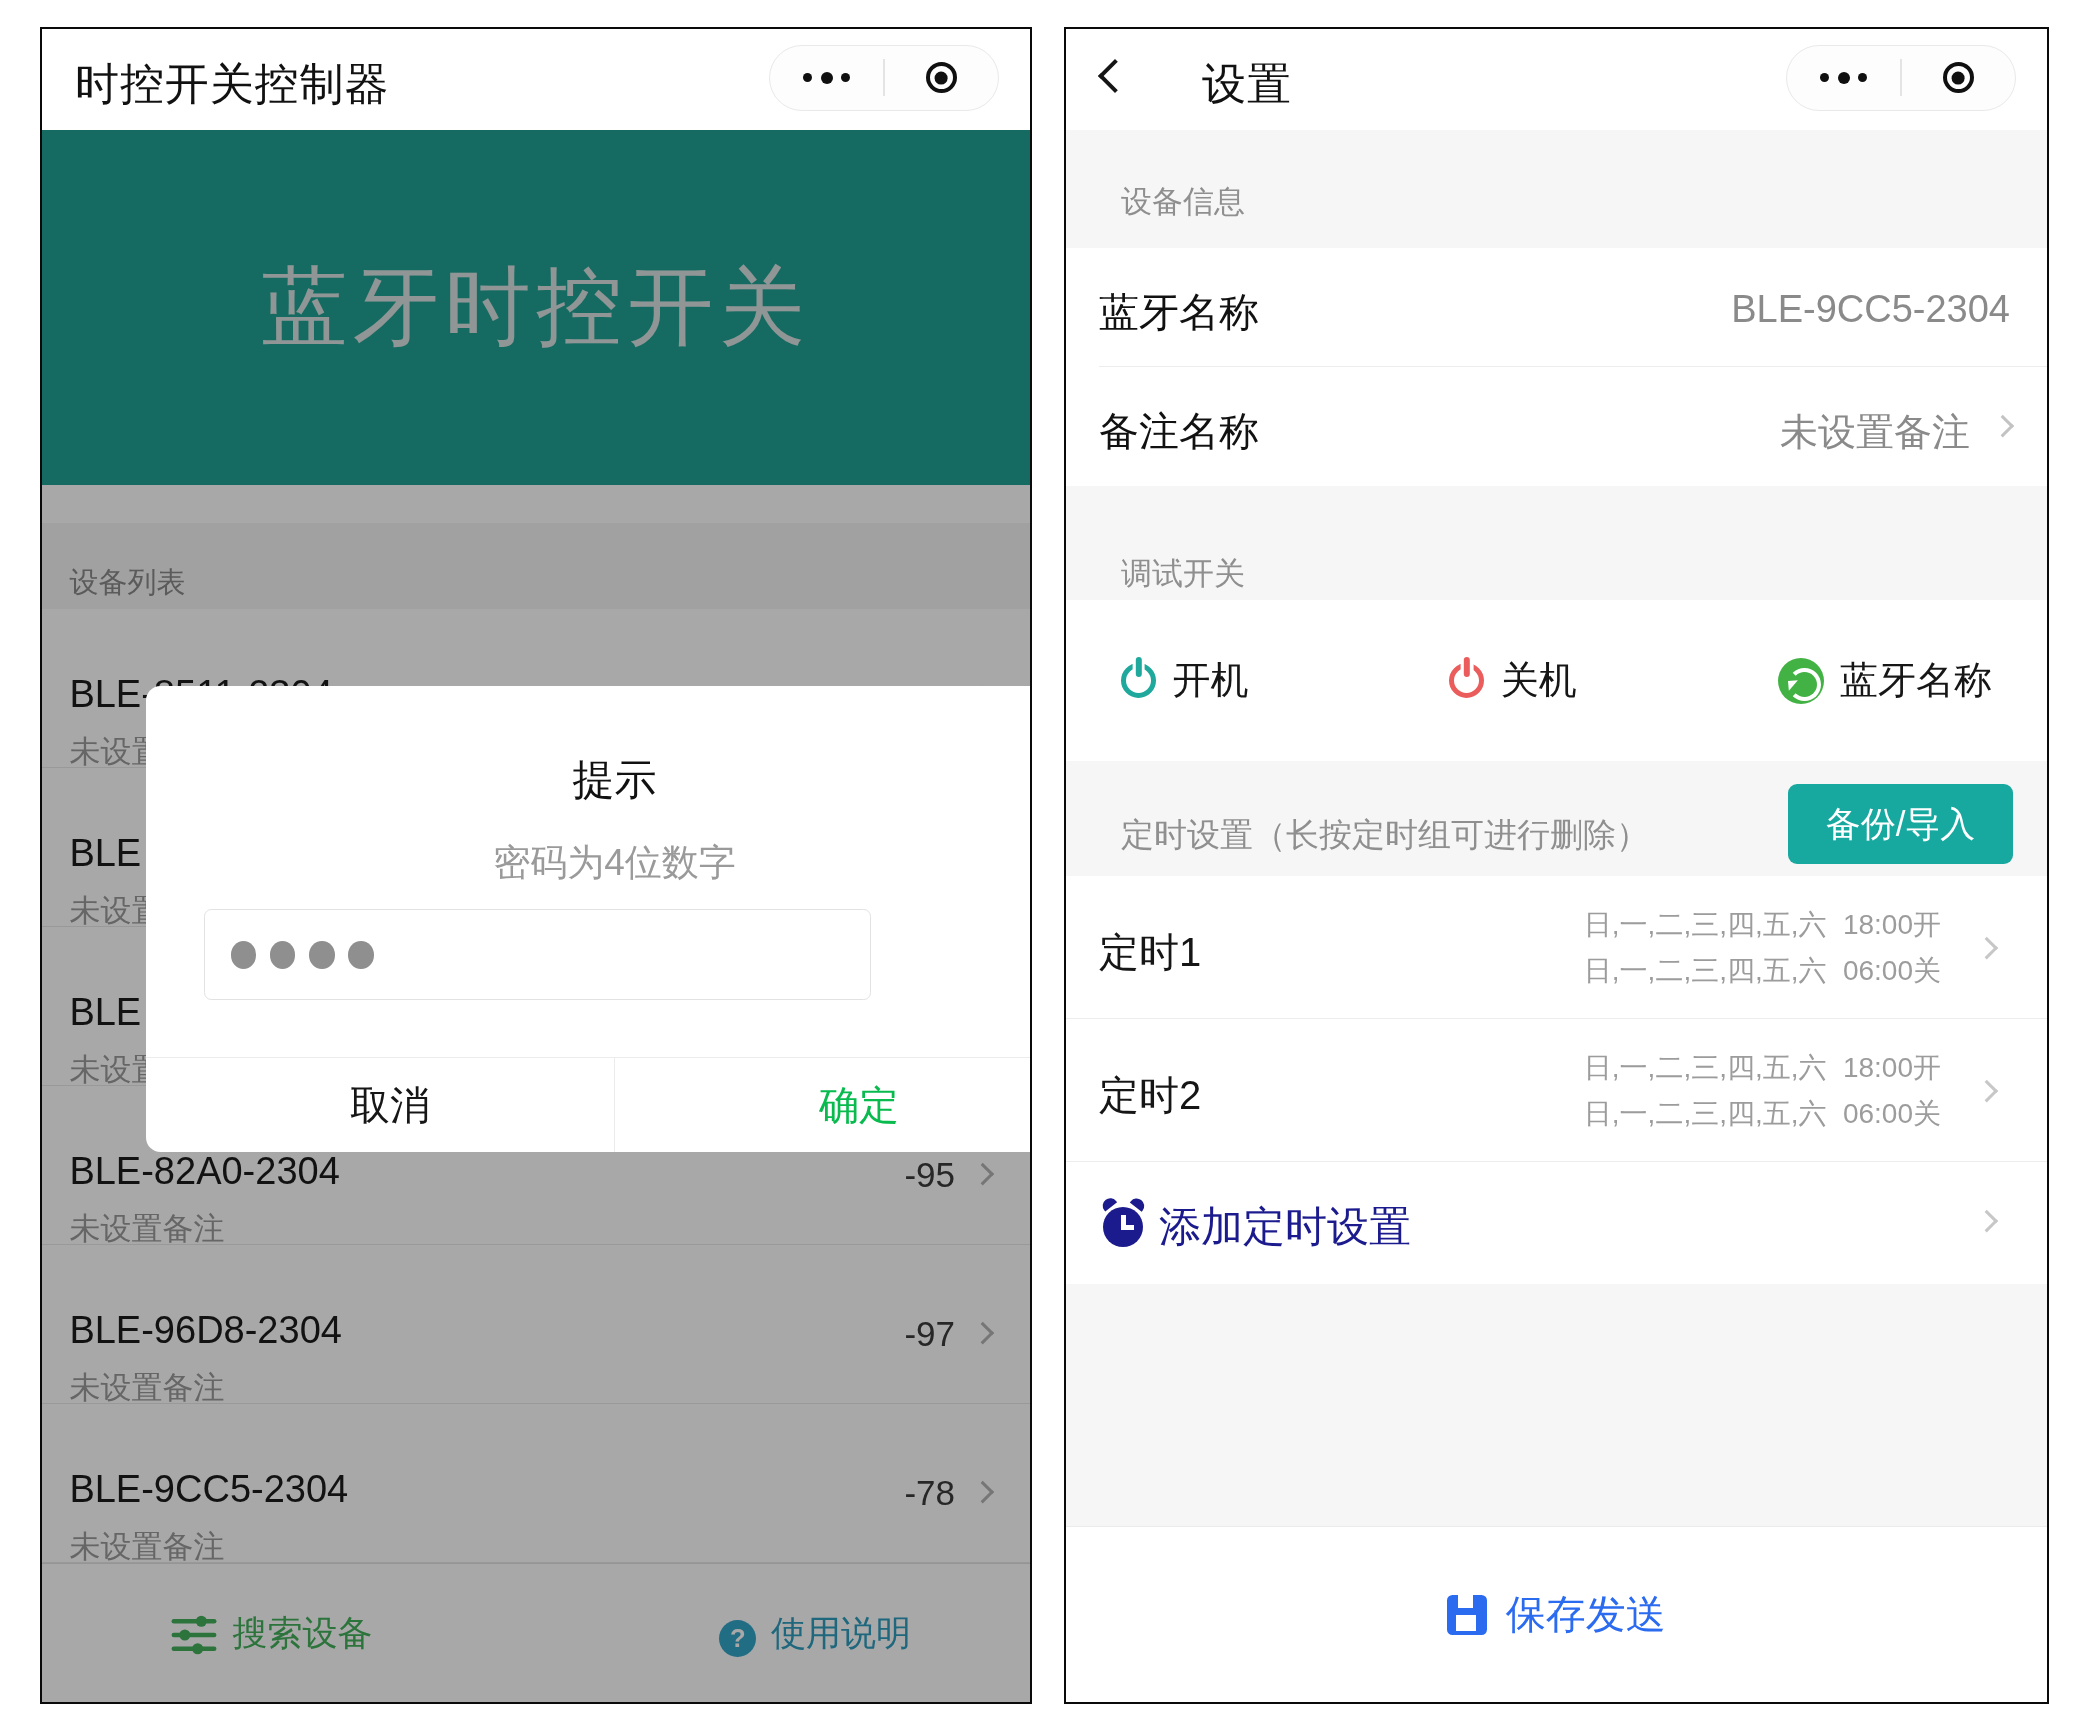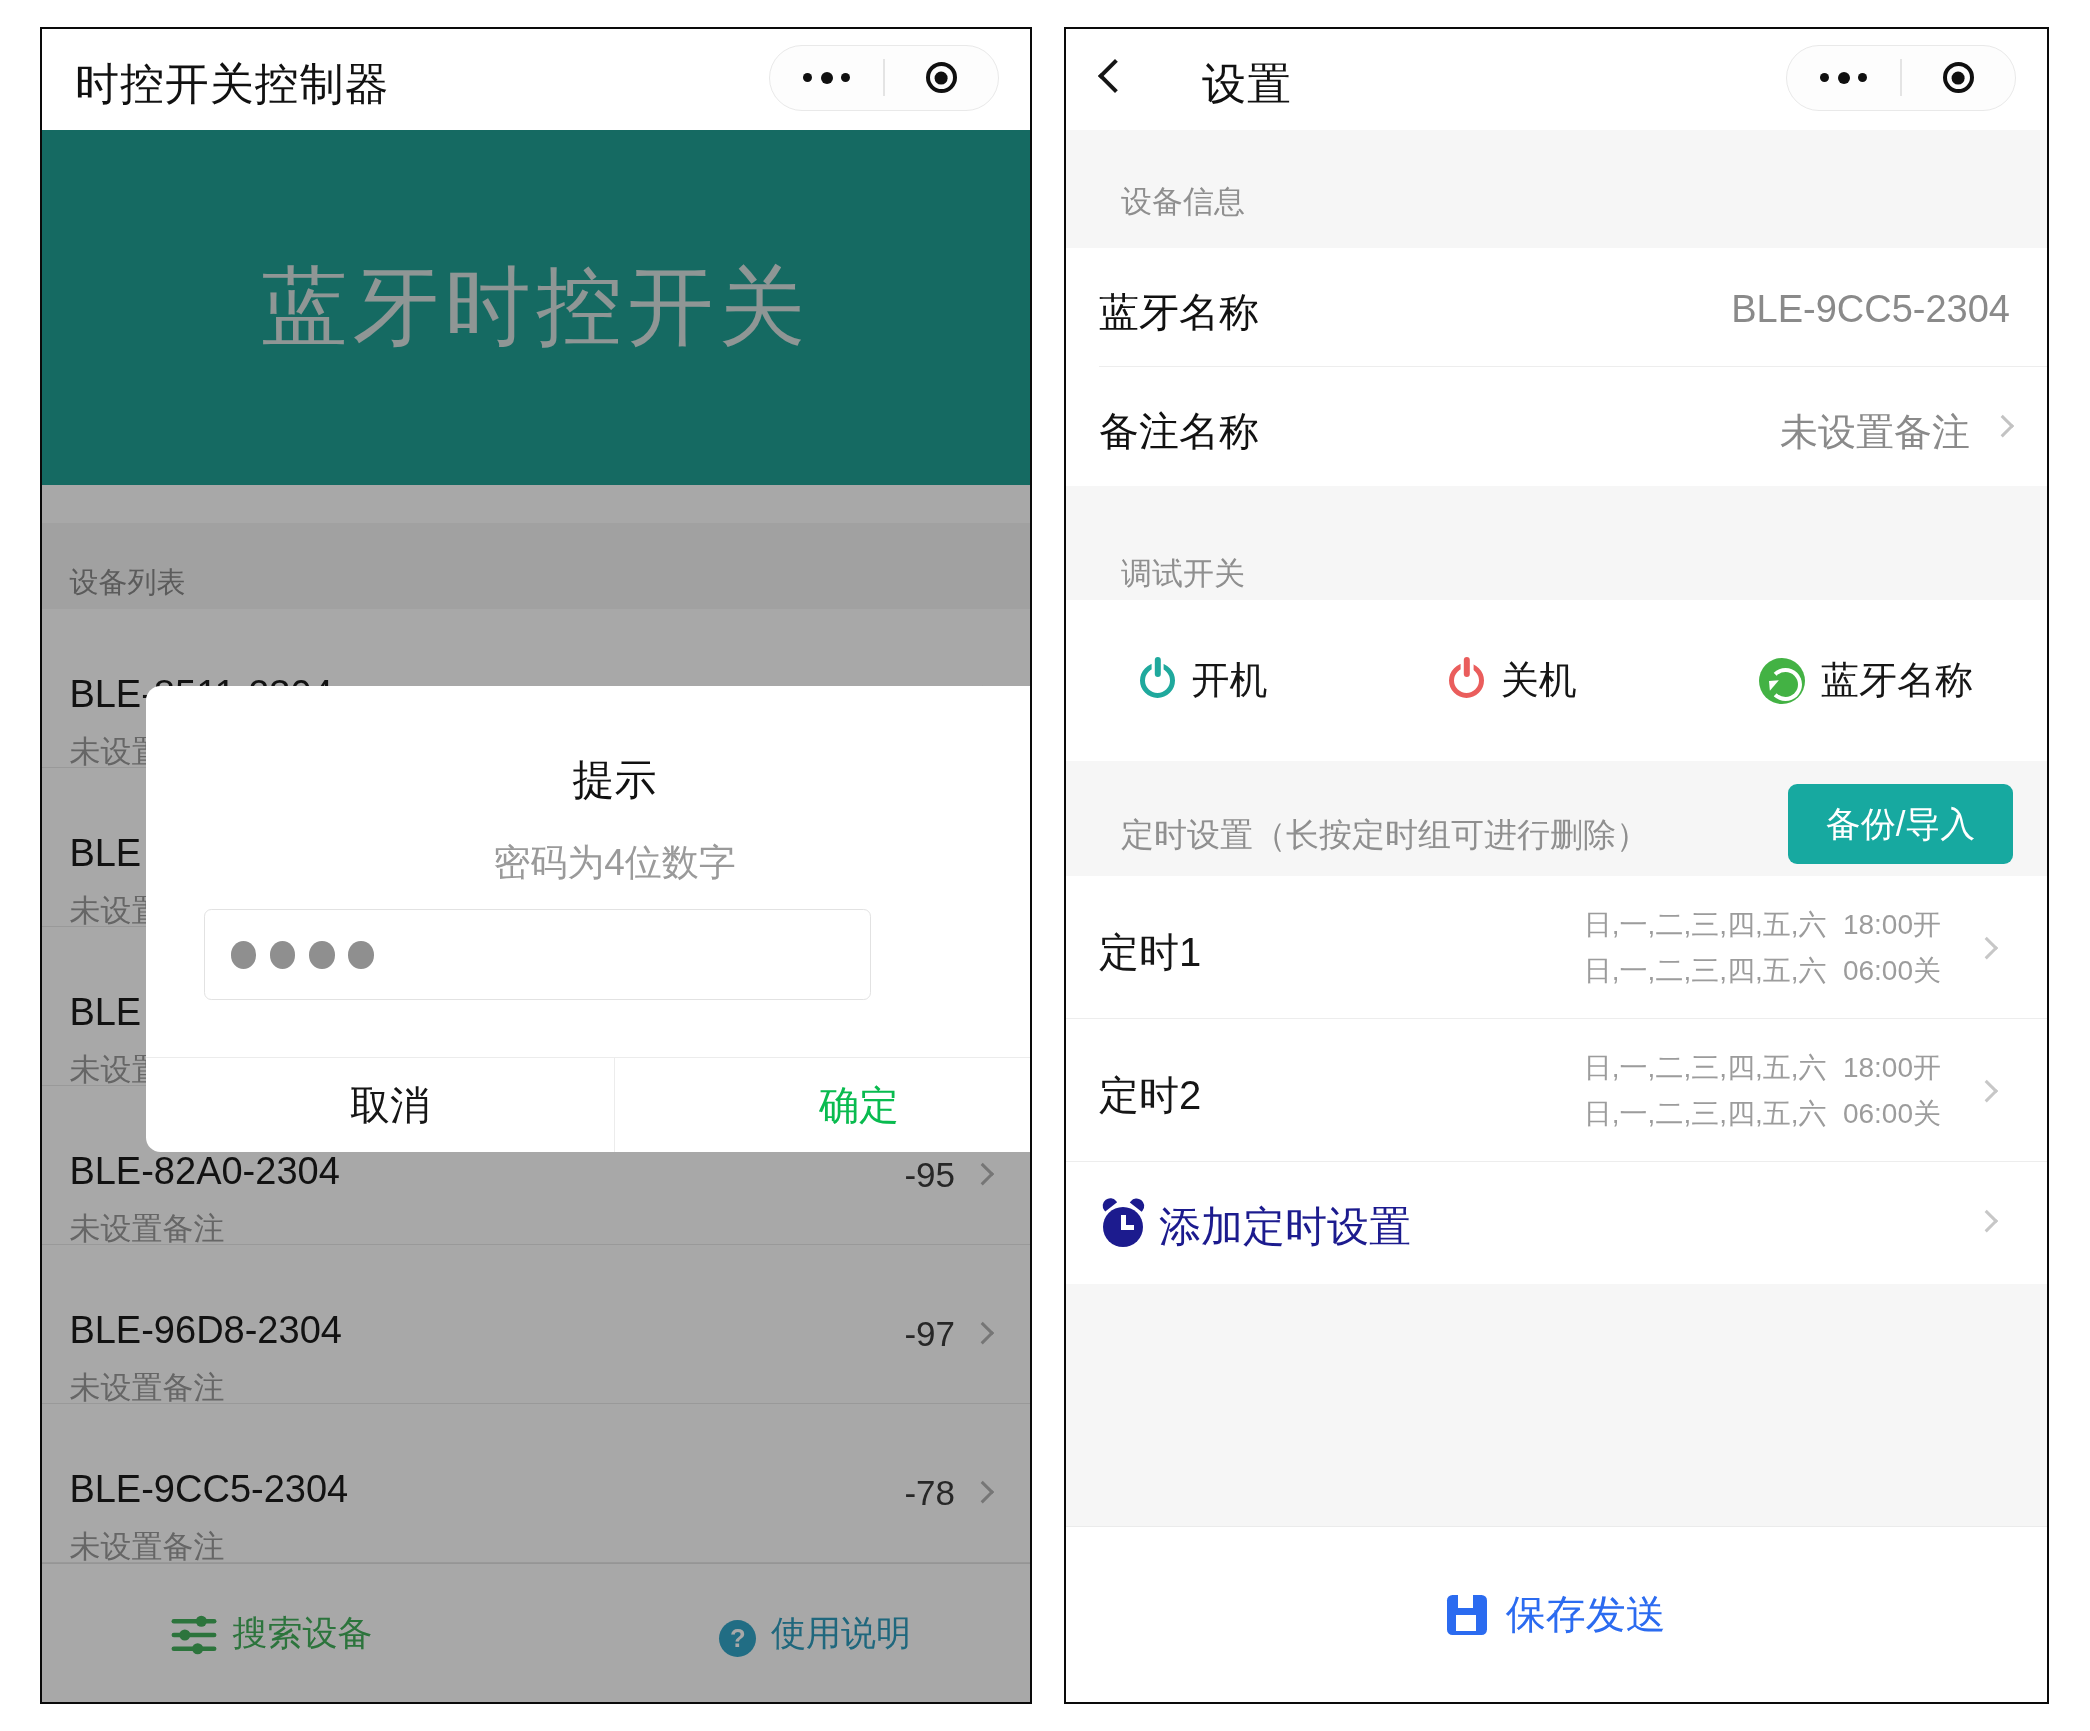--- a/index.html
+++ b/index.html
@@ -72,21 +72,21 @@
   .sec-label { position:absolute; left:55px; font-size:31px; color:#8f8f8f; }
   .card { position:absolute; left:0; right:0; background:#fff; }
   .info-row { position:relative; height:118px; }
   .info-row + .info-row { border-top:1.8px solid #ededed; margin-left:33px; }
   .info-label { position:absolute; left:33px; top:37px; font-size:40px; color:#111; }
   .info-row + .info-row .info-label { left:0; }
   .info-value { position:absolute; right:37px; top:40px; font-size:38px; color:#8a8a8a; }
   .info-value.with-chev { right:77px; }
   .info-chev { position:absolute; right:37px; top:51px; border-color:#c3c3c3; }
 
-  .debug-card { display:flex; align-items:center; justify-content:space-between; padding:0 74px; }
+  .debug-card { display:flex; align-items:center; justify-content:space-between; padding:0 55px; }
   .debug-item { display:flex; align-items:center; gap:16.4px; }
   .debug-label { font-size:38px; color:#161616; }
   .power { position:relative; width:35px; height:35px; border:5.5px solid #1fa99d; border-radius:50%; }
   .power.red { border-color:#ea5d5c; }
   .power::before { content:''; position:absolute; left:50%; top:-12.8px; transform:translateX(-50%);
                    width:12.8px; height:16.4px; background:#fff; }
   .power::after { content:''; position:absolute; left:50%; top:-11px; transform:translateX(-50%);
                   width:6.4px; height:20px; border-radius:3.7px; background:#1fa99d; }
   .power.red::after { background:#ea5d5c; }
   .restore-circ { width:46px; height:46px; border-radius:50%; background:#43b244; position:relative; }

